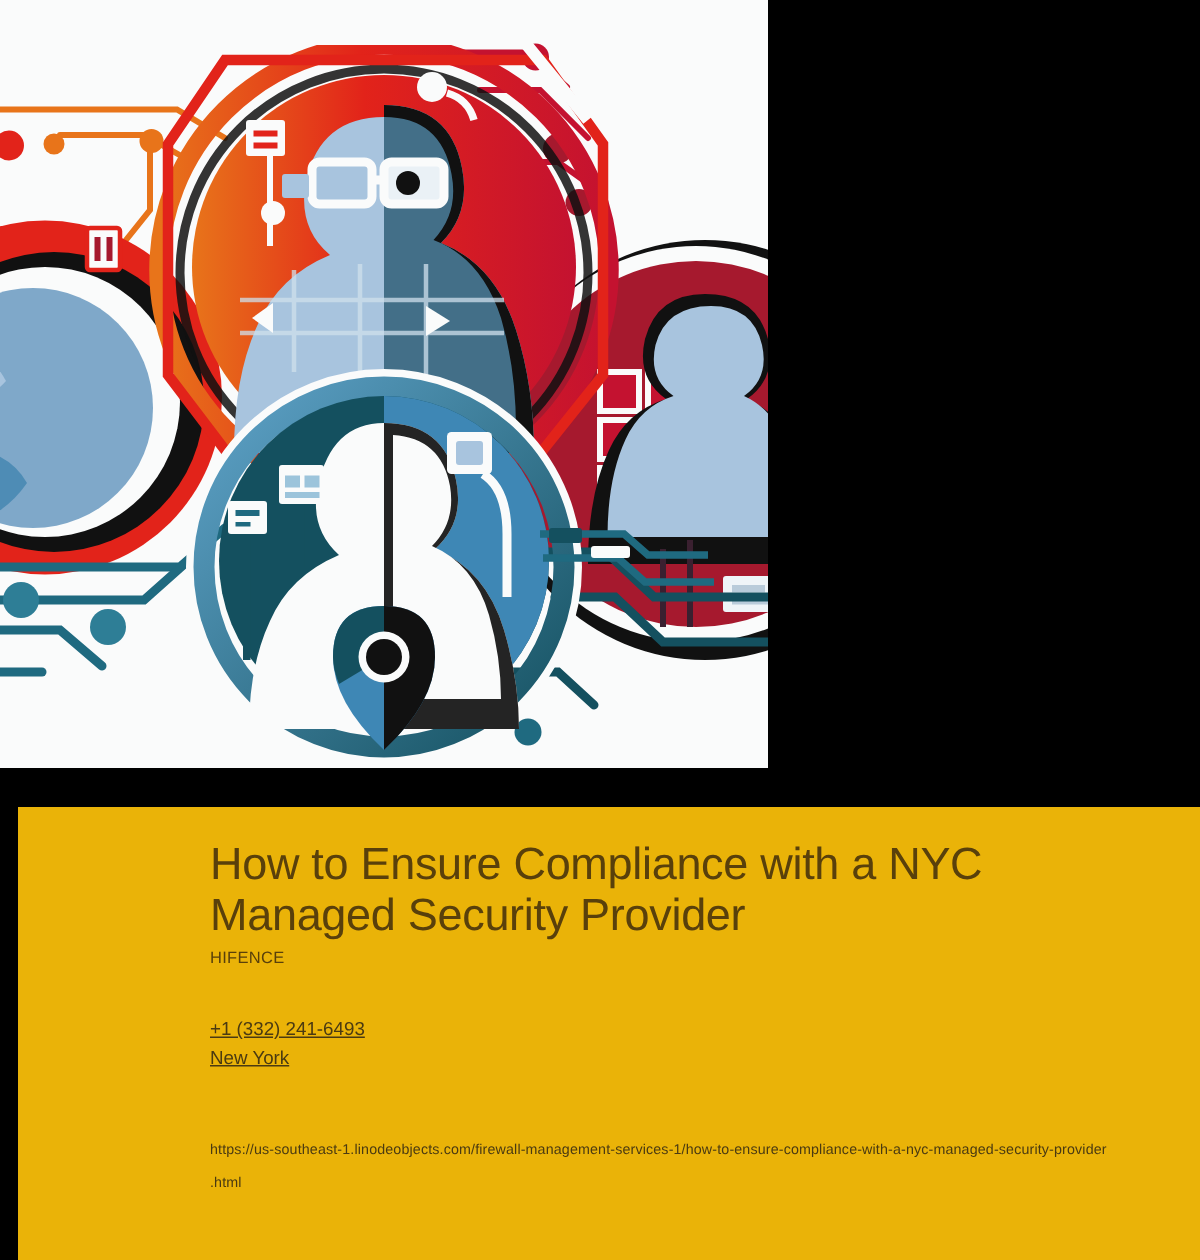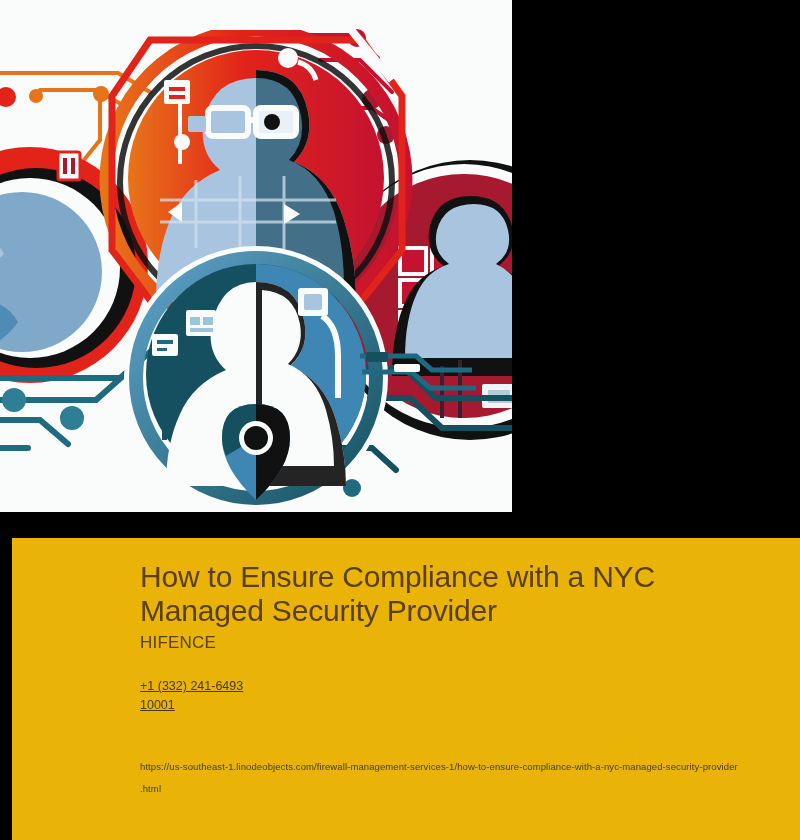--- a/index.html
+++ b/index.html
@@ -35,21 +35,21 @@
     margin:0;
     font-size:30px;line-height:1.12;
     font-weight:400;
     color:#59400B;
     letter-spacing:-0.2px;
     white-space:pre-wrap;
   }
   .subtitle{
     position:absolute;left:128px;top:95px;
     margin:0;
-    font-size:17px;font-weight:400;
+    font-size:11px;font-weight:400;
     color:#59400B;
     letter-spacing:0.2px;
   }
   .contact{
     position:absolute;left:128px;top:139px;width:660px;
   }
   .contact-line{
     font-size:12.5px;line-height:19px;color:#4A3A12;
     white-space:nowrap;
     text-decoration:underline;
@@ -245,21 +245,21 @@
   </div>
 
   <div class="content-panel">
 
     <h1 class="title">How to Ensure Compliance with a NYC Managed Security Provider</h1>
 
     <div class="subtitle">HIFENCE</div>
 
     <div class="contact">
       <div class="contact-line">+1 (332) 241-6493</div>
-      <div class="contact-line">10001</div>
+      <div class="contact-line">New York</div>
     </div>
 
     <div class="url-block">
       <div class="url-line first">https://us-southeast-1.linodeobjects.com/firewall-management-services-1/how-to-ensure-compliance-with-a-nyc-managed-security-provider</div>
       <div class="url-line">.html</div>
     </div>
 
   </div>
 
 </div>

